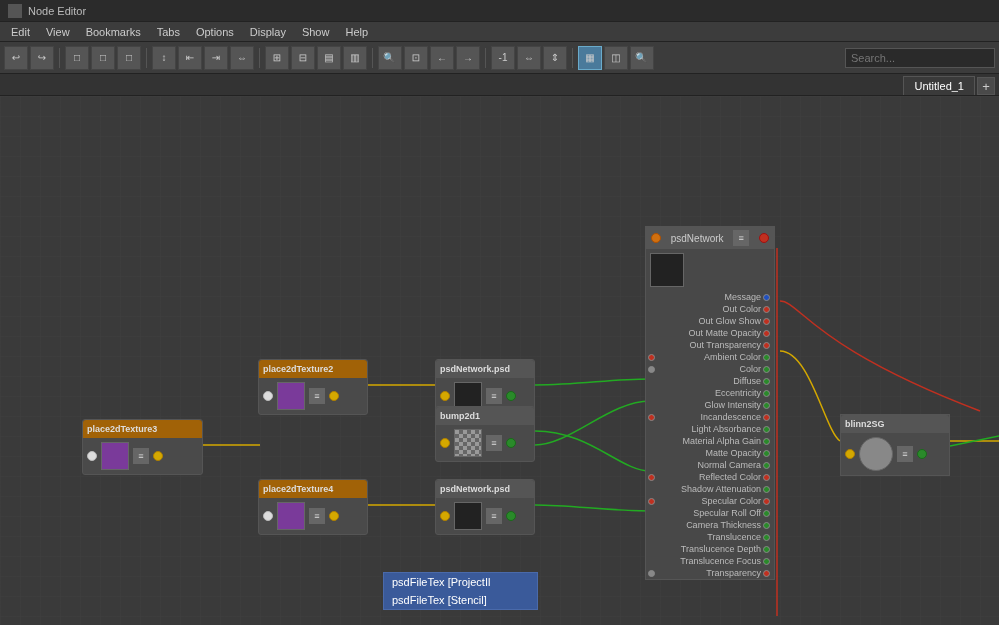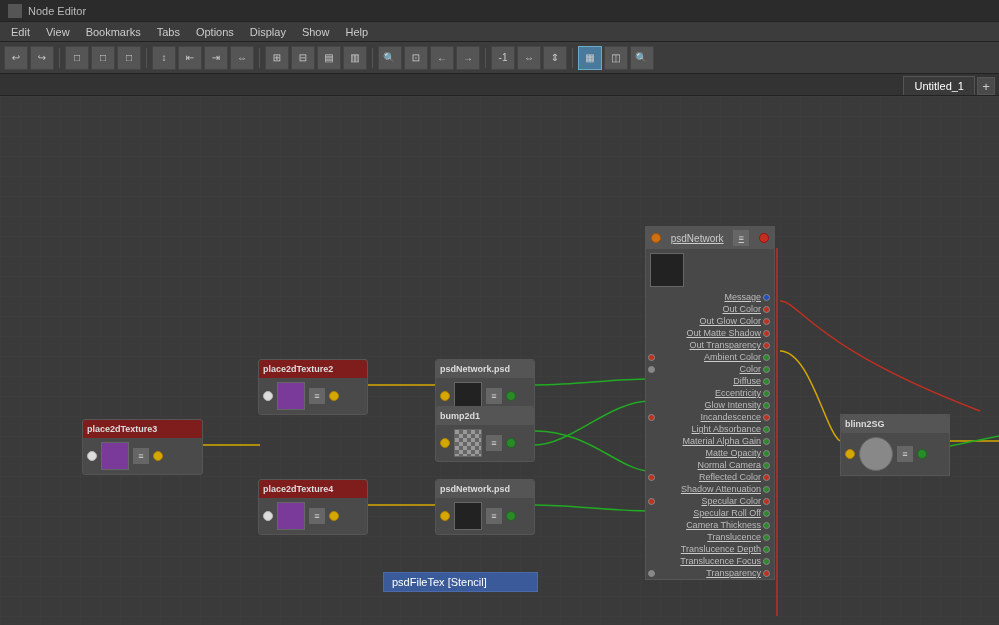--- a/index.html
+++ b/index.html
@@ -141,21 +141,21 @@
     .node-header {
       height: 18px;
       display: flex;
       align-items: center;
       padding: 0 4px;
       border-radius: 3px 3px 0 0;
       font-size: 10px;
       font-weight: bold;
       color: #ddd;
     }
-    .node-header.purple { background: #7f1d1d; }
+    .node-header.purple { background: #a16207; }
     .node-header.gray { background: #555; }
     .node-body {
       display: flex;
       align-items: center;
       padding: 4px 4px;
       gap: 4px;
     }
     .node-port {
       width: 10px; height: 10px;
       border-radius: 50%;
@@ -307,20 +307,21 @@
   <div class="toolbar-btn">←</div>
   <div class="toolbar-btn">→</div>
   <div class="toolbar-sep"></div>
   <div class="toolbar-btn">-1</div>
   <div class="toolbar-btn">⇔</div>
   <div class="toolbar-btn">⇕</div>
   <div class="toolbar-sep"></div>
   <div class="toolbar-btn active">▦</div>
   <div class="toolbar-btn">◫</div>
   <div class="toolbar-btn">🔍</div>
+  <input class="search-box" type="text" placeholder="Search..." style="">
 </div>
 
 <div id="tab-bar">
   <div class="tab active">Untitled_1</div>
   <div class="tab-add">+</div>
 </div>
 
 <div id="canvas-area">
   <svg id="connections-svg">
 
@@ -416,45 +417,45 @@
       <span style="font-size:9px;">psdNetwork.psd</span>
     </div>
     <div class="node-body">
       <span class="node-port port-yellow"></span>
       <div class="node-thumb thumb-black"></div>
       <button class="node-menu-btn">≡</button>
       <span class="node-port port-green"></span>
     </div>
   </div>
 
-  <div class="psd-network-node" style="left:645px; top:130px;text-decoration:underline;">
+  <div class="psd-network-node" style="left:645px; top:130px;">
     <div class="psd-network-header">
       <span class="node-port port-orange"></span>
       <span style="font-size:10px;">psdNetwork</span>
       <button class="node-menu-btn">≡</button>
       <span class="node-port port-red"></span>
     </div>
     <div class="psd-network-top">
       <div class="node-thumb thumb-black" style="width:34px;height:34px;"></div>
     </div>
     <div class="psd-network-rows" id="psd-rows-container">
     <div class="psd-row">
           <span class="psd-row-label">Message</span>
           <span class="node-port" style="width: 7px; height: 7px; flex-shrink: 0; background: rgb(32, 80, 192);"></span>
         </div>
         <div class="psd-row">
           <span class="psd-row-label">Out Color</span>
           <span class="node-port" style="width: 7px; height: 7px; flex-shrink: 0; background: rgb(192, 48, 32);"></span>
         </div>
         <div class="psd-row">
-          <span class="psd-row-label">Out Glow Color</span>
-          <span class="node-port" style="width: 7px; height: 7px; flex-shrink: 0; background: rgb(192, 48, 32);"></span>
-        </div>
-        <div class="psd-row">
-          <span class="psd-row-label">Out Matte Shadow</span>
+          <span class="psd-row-label">Out Glow Show</span>
+          <span class="node-port" style="width: 7px; height: 7px; flex-shrink: 0; background: rgb(192, 48, 32);"></span>
+        </div>
+        <div class="psd-row">
+          <span class="psd-row-label">Out Matte Opacity</span>
           <span class="node-port" style="width: 7px; height: 7px; flex-shrink: 0; background: rgb(192, 48, 32);"></span>
         </div>
         <div class="psd-row">
           <span class="psd-row-label">Out Transparency</span>
           <span class="node-port" style="width: 7px; height: 7px; flex-shrink: 0; background: rgb(192, 48, 32);"></span>
         </div>
         <div class="psd-row">
           <span class="node-port" style="position: absolute; left: 2px; width: 7px; height: 7px; background: rgb(192, 48, 32);"></span>
           <span class="psd-row-label">Ambient Color</span>
           <span class="node-port" style="width: 7px; height: 7px; flex-shrink: 0; background: rgb(42, 138, 42);"></span>
@@ -545,17 +546,18 @@
     </div>
     <div class="node-body">
       <span class="node-port port-yellow"></span>
       <div class="node-thumb" style="background:#888;width:34px;height:34px;border-radius:50%;"></div>
       <button class="node-menu-btn">≡</button>
       <span class="node-port port-green"></span>
     </div>
   </div>
 
   <div class="dropdown-popup" style="left:383px; top:476px;">
+    <div class="dropdown-item selected">psdFileTex [ProjectIl</div>
     <div class="dropdown-item selected">psdFileTex [Stencil]</div>
 
   </div>
 
 </div>
 
 </body></html>

